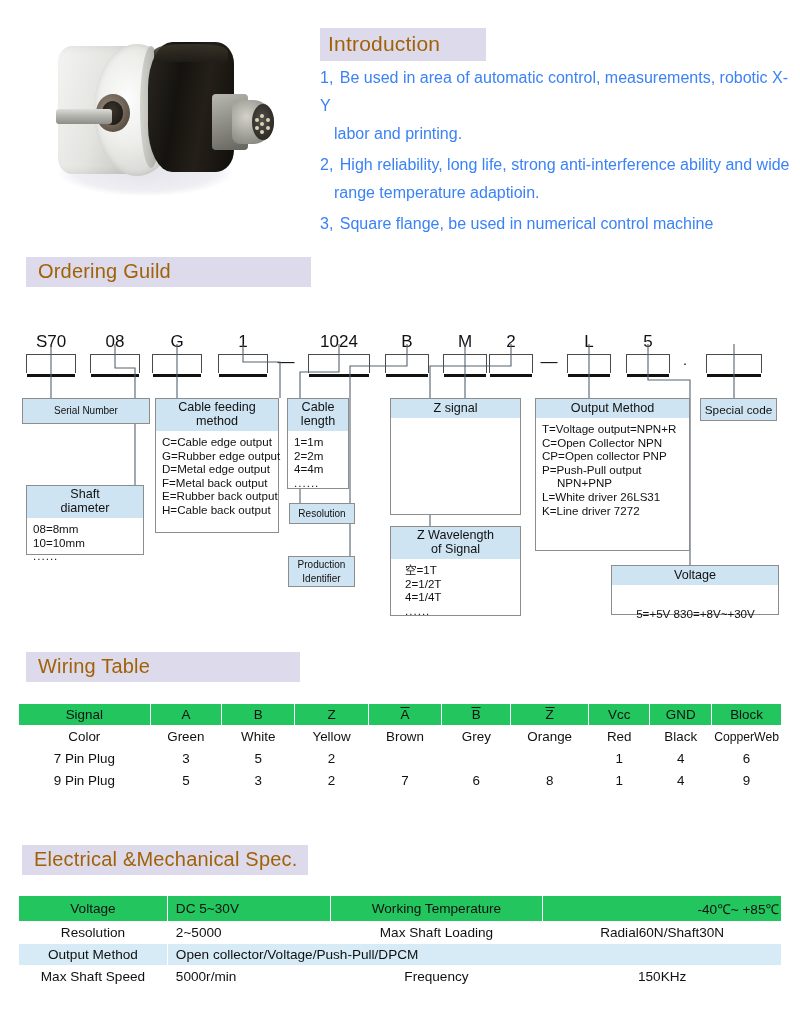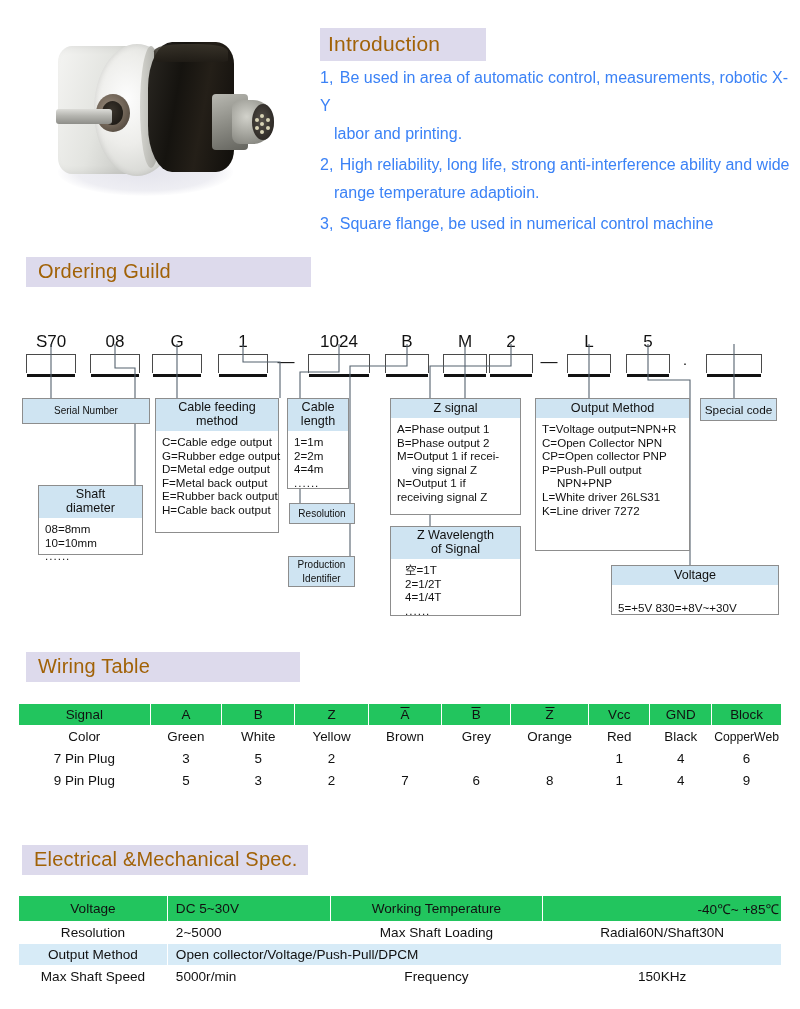--- a/index.html
+++ b/index.html
@@ -286,21 +286,21 @@
     <path d="M589,344 L589,398"></path>
     <path d="M648,344 L648,380 L690,380 L690,565"></path>
     <path d="M734,344 L734,398"></path>
   </g>
 </svg>
 
 <div class="callout simple" style="left:22px; top:398px; width:128px; height:26px;">
   <span>Serial Number</span>
 </div>
 
-<div class="callout" style="left:38px; top:485px; width:105px; height:70px;">
+<div class="callout" style="left:26px; top:485px; width:118px; height:70px;">
   <div class="cap two">
     <div>Shaft</div>
     <div>diameter</div>
   </div>
   <div class="lst">
     <div>08=8mm</div>
     <div>10=10mm</div>
     <div class="dots">......</div>
   </div>
 </div>
@@ -337,28 +337,20 @@
   <span>Resolution</span>
 </div>
 
 <div class="callout simple" style="left:288px; top:556px; width:67px; height:31px; flex-direction:column;">
   <span>Production</span>
   <span>Identifier</span>
 </div>
 
 <div class="callout" style="left:390px; top:398px; width:131px; height:117px;">
   <div class="cap">Z signal</div>
-  <div class="lst">
-    <div>A=Phase output 1</div>
-    <div>B=Phase output 2</div>
-    <div>M=Output 1 if recei-</div>
-    <div class="ind">ving signal Z</div>
-    <div>N=Output 1 if</div>
-    <div>receiving signal Z</div>
-  </div>
 </div>
 
 <div class="callout" style="left:390px; top:526px; width:131px; height:90px;">
   <div class="cap two">
     <div>Z Wavelength</div>
     <div>of Signal</div>
   </div>
   <div class="lst" style="padding-left:14px;">
     <div>空=1T</div>
     <div>2=1/2T</div>
@@ -375,21 +367,21 @@
     <div>CP=Open collector PNP</div>
     <div>P=Push-Pull output</div>
     <div class="ind">NPN+PNP</div>
     <div>L=White driver 26LS31</div>
     <div>K=Line driver 7272</div>
   </div>
 </div>
 
 <div class="callout" style="left:611px; top:565px; width:168px; height:50px;">
   <div class="cap">Voltage</div>
-  <div class="lst" style="text-align:left; padding-top:16px;">
+  <div class="lst" style="text-align:center; padding-top:22px;">
     <div>5=+5V   830=+8V~+30V</div>
   </div>
 </div>
 
 <div class="callout simple" style="left:700px; top:398px; width:77px; height:23px; font-size:11.8px;">
   <span>Special code</span>
 </div>
 
 <div class="sec-head tall" style="left:26px; top:652px; padding-right:150px;">Wiring Table</div>
 

